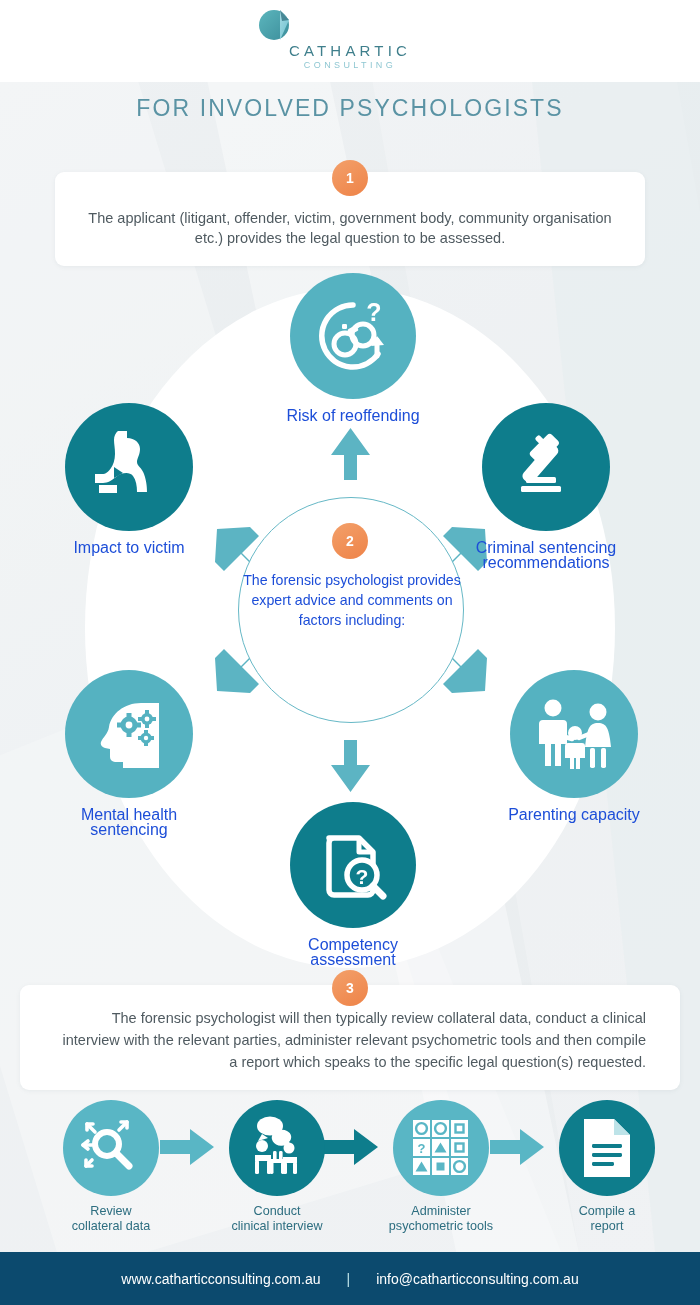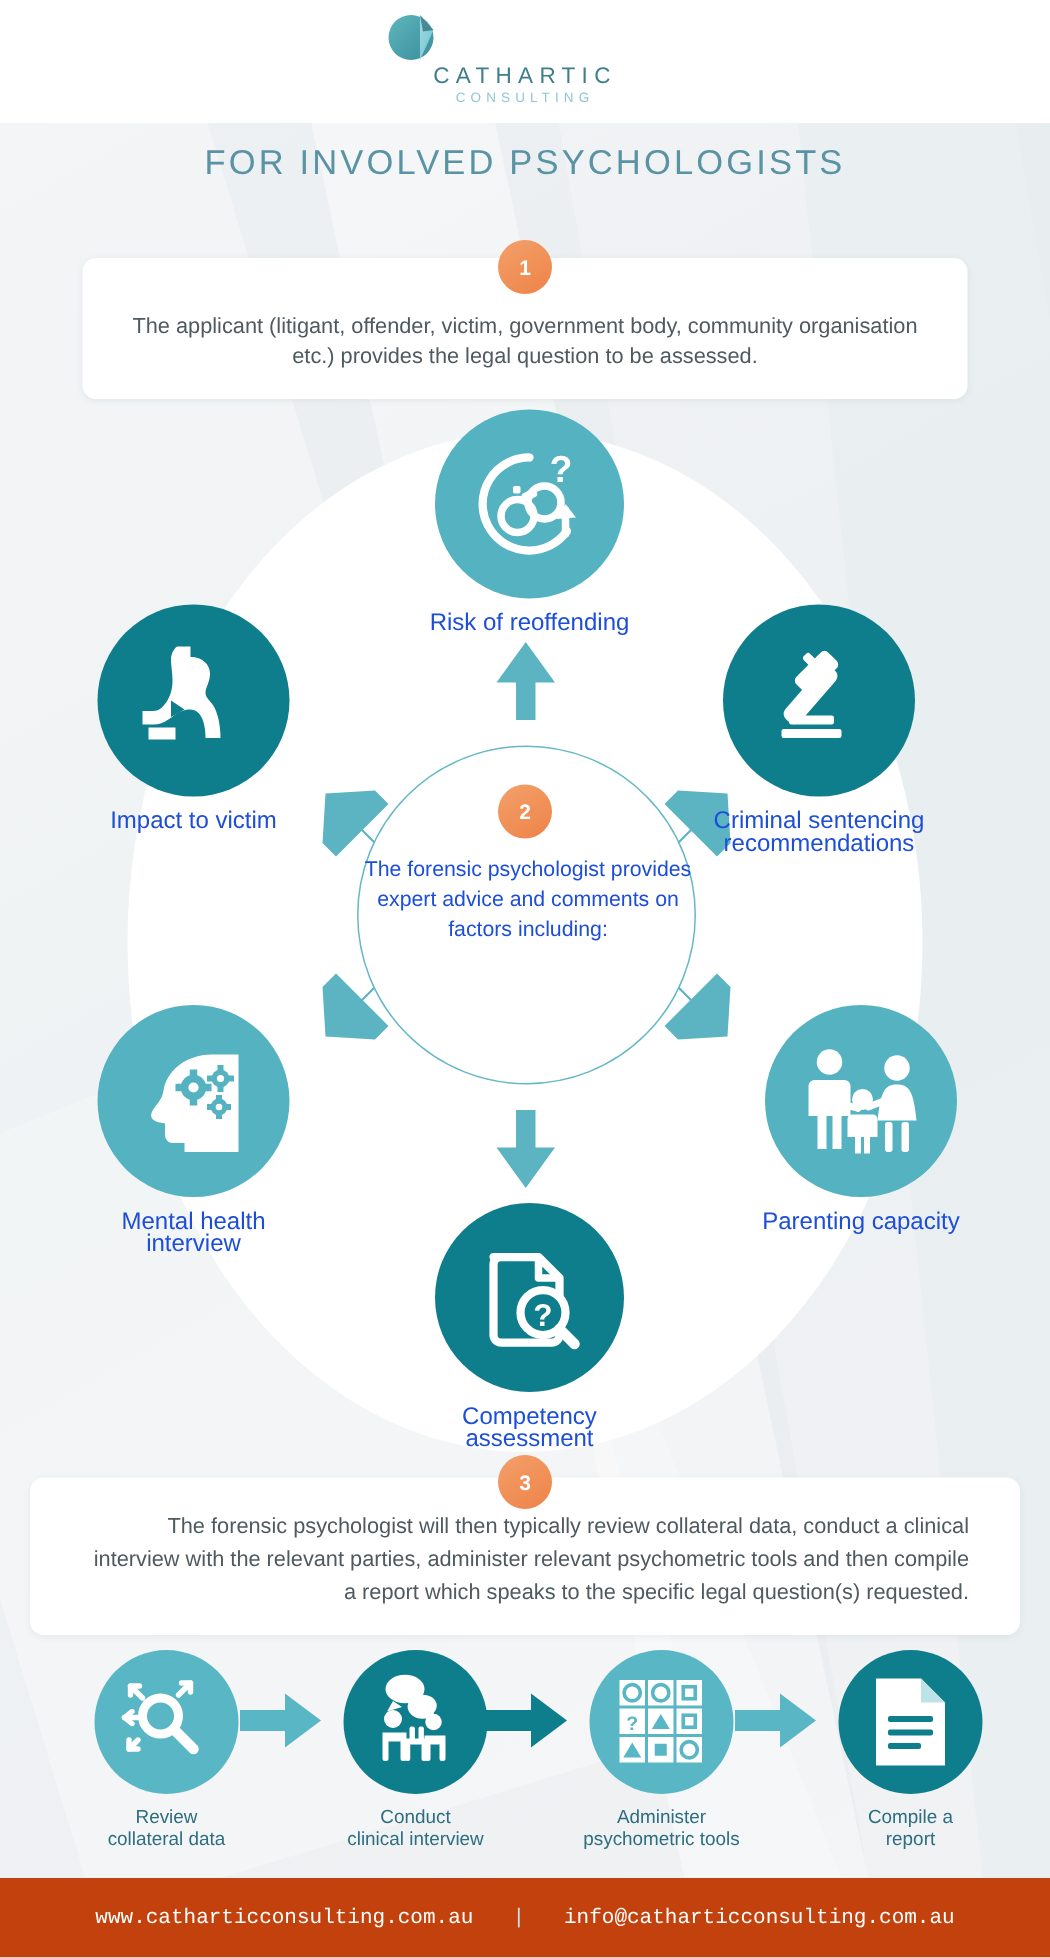--- a/index.html
+++ b/index.html
@@ -134,23 +134,23 @@
   .fs1{ left:30px; top:0; }  .fs1 .flow-circle{ background:#59b6c5; }
   .fs2{ left:196px; top:0; } .fs2 .flow-circle{ background:#0e7d8c; }
   .fs3{ left:360px; top:0; } .fs3 .flow-circle{ background:#59b6c5; }
   .fs4{ left:526px; top:0; } .fs4 .flow-circle{ background:#0e7d8c; }
 
   .flow-arrows{ position:absolute; left:0; top:0; width:660px; height:145px; }
 
   
   .footer{
     position:absolute; left:0; top:1252px; width:700px; height:53px;
-    background:#c2410c; z-index:7;
+    background:#0c4a6e; z-index:7;
     display:flex; align-items:center; justify-content:center; gap:0px;
-    color:#ffffff; font-size:14px;font-family:Liberation Mono, monospace;
+    color:#ffffff; font-size:14px;
   }
   .footer-sep{ margin:0 26px; color:#bfe5eb; }
 </style>
 </head>
 <body>
 
 <div class="page">
 
   <div class="bg">
     <div class="bg-band b1"></div>
@@ -302,21 +302,21 @@
             <rect x="62" y="22" width="5" height="4"></rect>
           <circle cx="57" cy="43" r="5.6"></circle>
           <circle cx="57" cy="43" r="2.2" fill="#fff"></circle>
           <rect x="55" y="35" width="4" height="4.5"></rect>
             <rect x="55" y="46.5" width="4" height="4.5"></rect>
           <rect x="49" y="41" width="4.5" height="4"></rect>
             <rect x="60.5" y="41" width="4.5" height="4"></rect>
         </g>
       </svg>
     </div>
-    <div class="sat-label">Mental health interview</div>
+    <div class="sat-label">Mental health sentencing</div>
   </div>
 
   <div class="sat s-left-top">
     <div class="sat-circle">
       <svg width="76" height="72" viewBox="0 0 76 72">
         <g fill="#fff">
           <path d="M36 7 c8 0 13 5 13 11 c0 6 -3 9 -3 13 c0 4 5 6 7 12 c3 8 3 16 3 18 h-10 c0 -6 -1 -12 -4 -16
                    c-4 -5 -12 -3 -17 1 c-4 3 -8 6 -13 6 h-8 v-9 h7 c4 0 6 -2 9 -6 c2 -3 4 -8 4 -14
                    c0 -6 -1 -10 -1 -14 c0 -7 5 -12 13 -12 z"></path>
           <path d="M8 54 h18 v8 h-18 z"></path>

